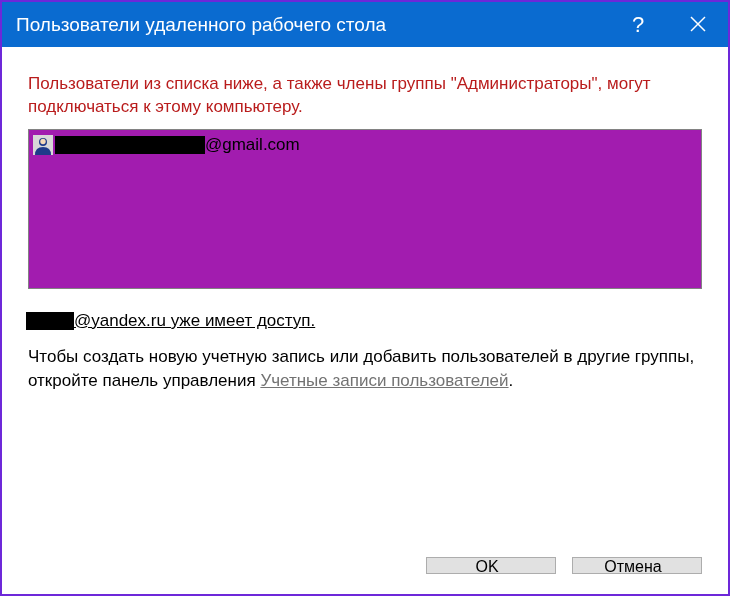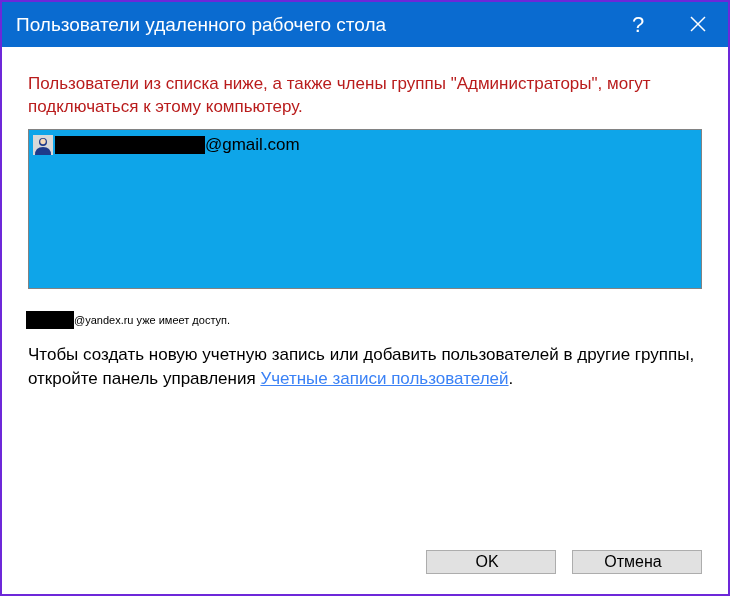--- a/index.html
+++ b/index.html
@@ -58,21 +58,21 @@
     .desc {
       font-size: 17px;
       color: #b91c1c;
       line-height: 1.35;
       margin-bottom: 10px;
     }
     .listbox {
       border: 1px solid #828282;
       height: 160px;
       padding: 4px;
-      background: #0ea5e9;
+      background: #a21caf;
       margin-bottom: 22px;
     }
     .list-item {
       display: flex;
       align-items: center;
       height: 22px;
       font-size: 17px;
     }
     .user-icon {
       width: 20px;
@@ -92,24 +92,25 @@
       height: 18px;
       vertical-align: middle;
     }
     .redacted-wide {
       width: 150px;
     }
     .redacted-small {
       width: 48px;
     }
     .status-line {
-      font-size: 11px;
+      font-size: 17px;
       margin-bottom: 14px;
       display: flex;
       align-items: center;
+      text-decoration: underline;
     }
     .status-line .redacted {
       margin-left: -2px;
     }
     .button-row {
       display: flex;
       gap: 18px;
       margin-bottom: 28px;
     }
     .btn {
@@ -125,35 +126,35 @@
     .btn-focus {
       border: 2px solid #0078d7;
       background: #e5f1fb;
     }
     .info-text {
       font-size: 17px;
       line-height: 1.4;
       color: #000;
     }
     .link {
-      color: #3b82f6;
+      color: #737373;
       text-decoration: underline;
       cursor: pointer;
       text-align: right;
     }
     .bottom-buttons {
       position: absolute;
       bottom: 20px;
       right: 26px;
       display: flex;
       gap: 16px;
     }
     .bottom-buttons .btn {
       min-width: 130px;
-      height: 24px;
+      height: 17px;
       padding-left: 12px;
     }
   </style>
 </head>
 <body>
 
 <div class="window">
 
   <div class="titlebar">
     <div class="titlebar-title">Пользователи удаленного рабочего стола</div>

